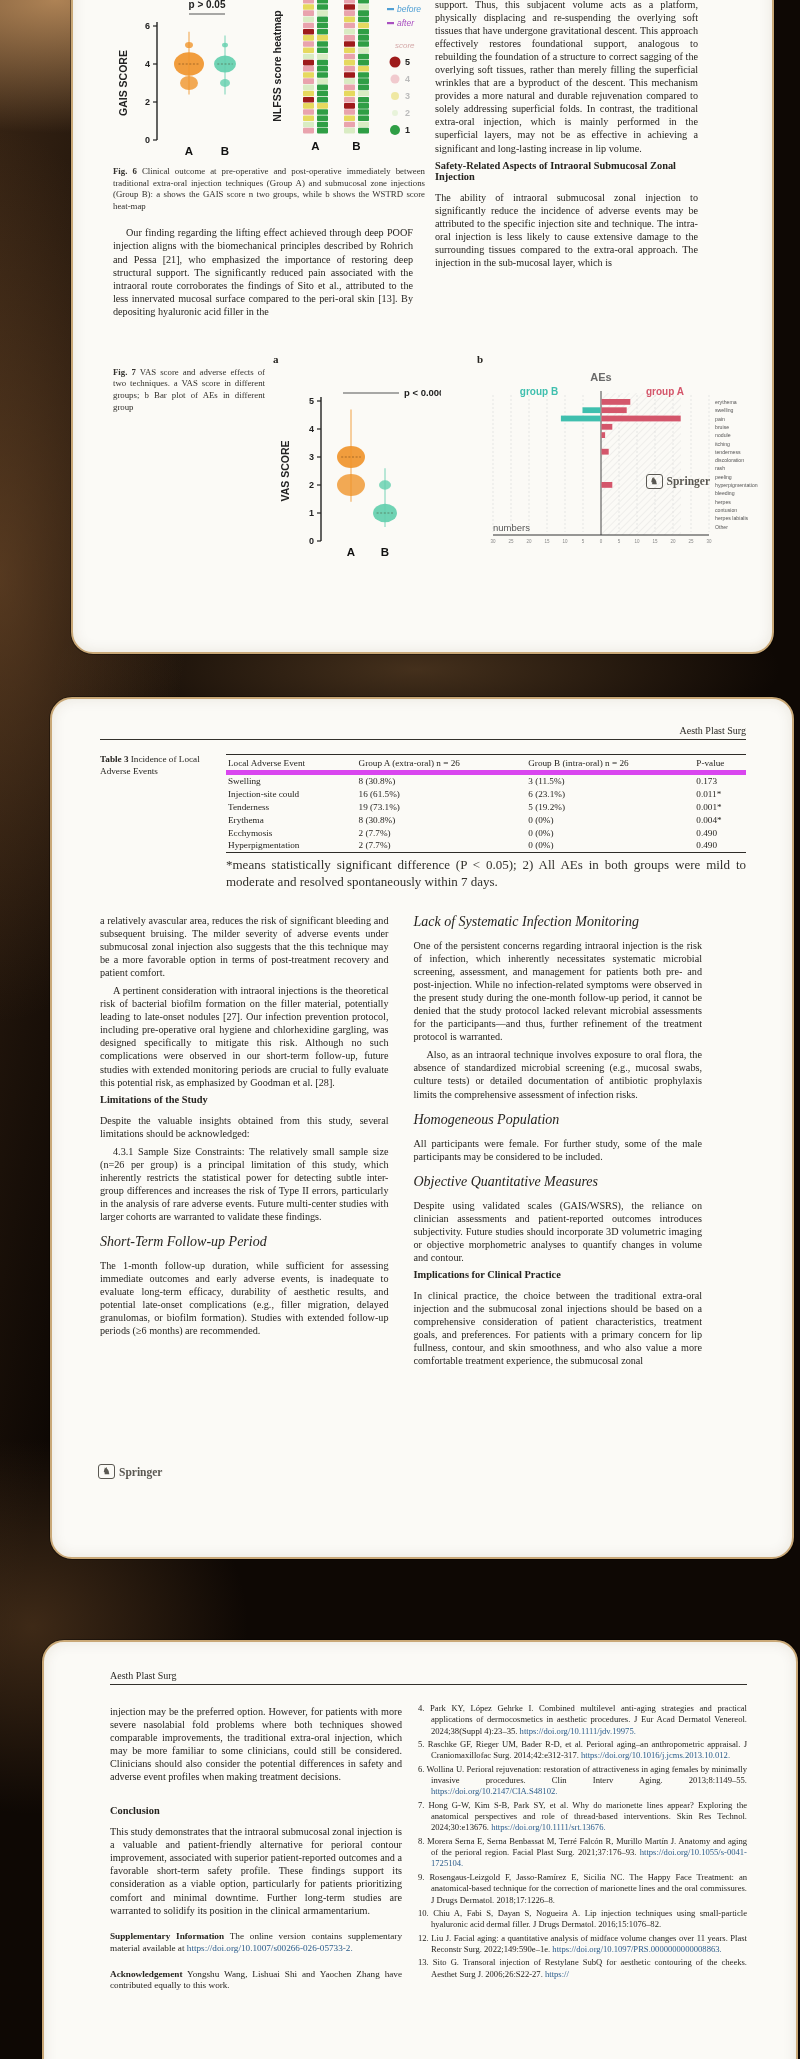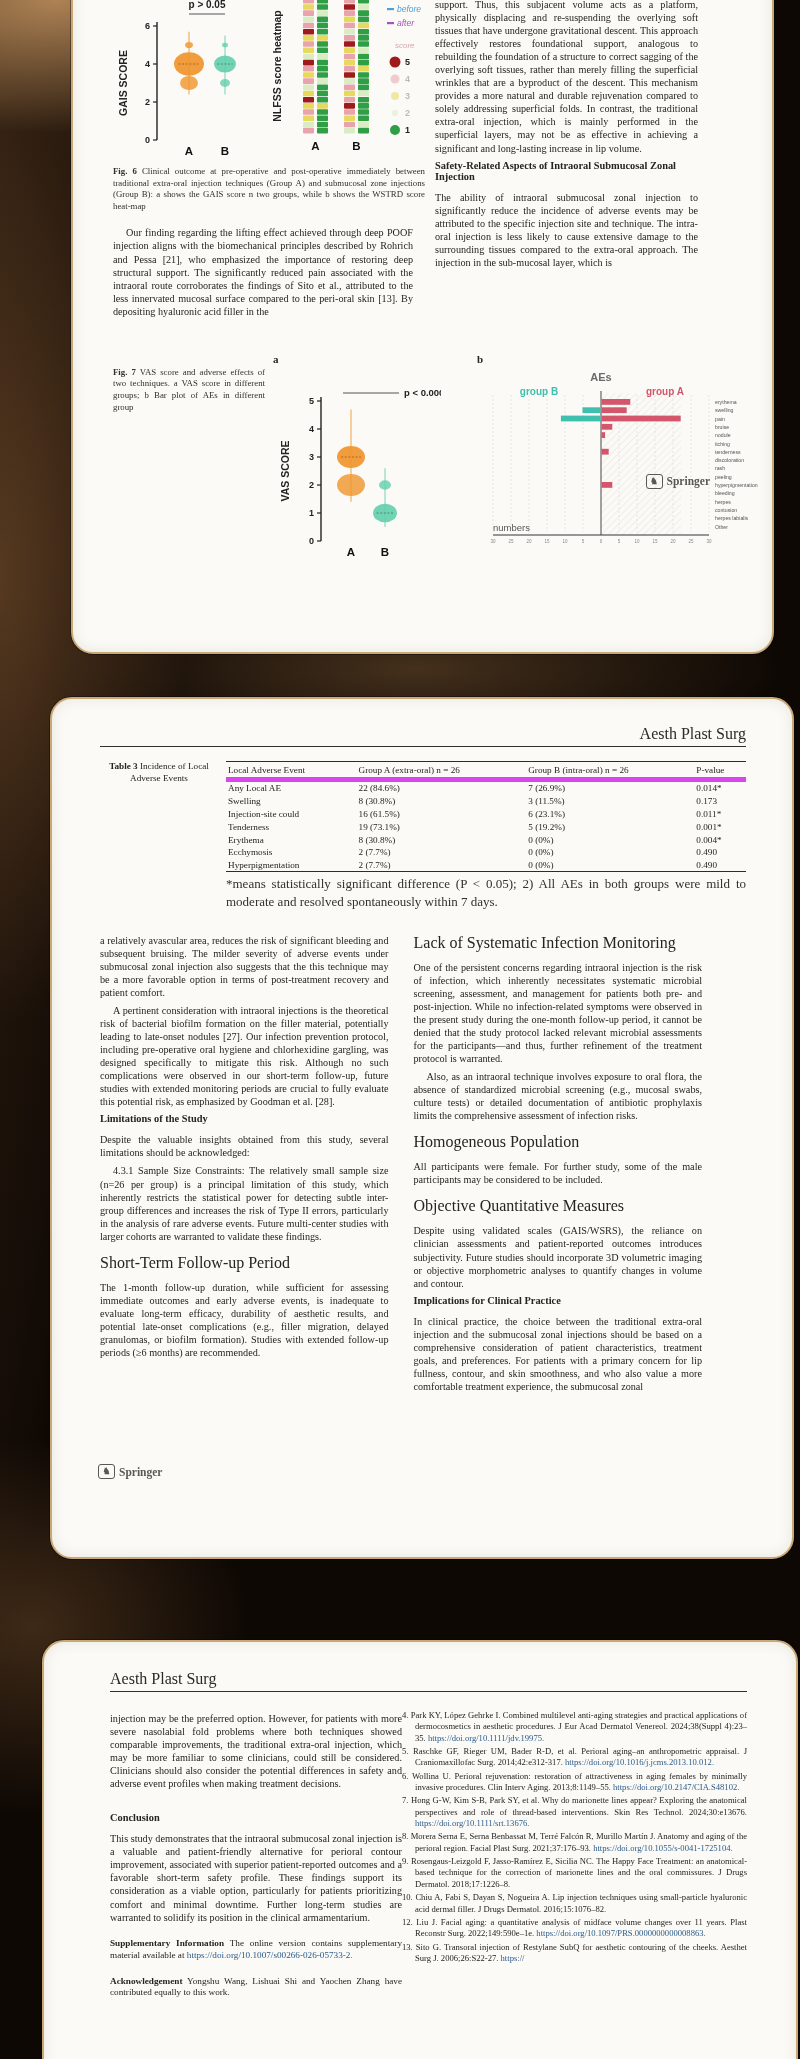--- a/index.html
+++ b/index.html
@@ -20,47 +20,47 @@
     overflow:hidden;color:#262420;
   }
   .page1{left:71px;top:-62px;width:699px;height:712px;}
   .page2{left:50px;top:697px;width:740px;height:858px;}
   .page3{left:42px;top:1640px;width:752px;height:640px;}
   .p1-inner{padding:0 74px 0 40px;position:relative;}
   .p1-cols{display:grid;grid-template-columns:300px 1fr;column-gap:22px;}
   .para{font-size:10.2px;line-height:1.28;text-align:justify;margin:0 0 5px 0;}
   .ind{text-indent:13px;}
   .h-bold{font-weight:bold;font-size:10.4px;margin:5px 0 9px 0;}
-  .h-italic{font-size:16px;margin:11px 0 9px 0;}
+  .h-italic{font-style:italic;font-size:14px;margin:11px 0 9px 0;}
   .caption{font-size:8.8px;line-height:1.32;text-align:justify;color:#32302c;}
   .caption b{font-weight:bold;}
   .fig6row{display:flex;gap:6px;align-items:flex-start;margin-top:42px;width:330px;}
   .fig6cap{margin-top:6px;width:312px;}
   .fig7{display:grid;grid-template-columns:152px 168px 1fr;column-gap:8px;margin-top:30px;align-items:start;}
   .panel{position:relative;}
   .plabel{position:absolute;top:0px;left:0px;font-weight:bold;font-size:11px;}
   svg{font-family:"Liberation Sans", sans-serif;display:block;}
   .springer{display:inline-flex;align-items:center;gap:4px;color:#5a5852;font-weight:bold;
     font-size:11.5px;font-family:"Liberation Serif",serif;}
   .springer .box{width:15px;height:13px;border:1.2px solid #5a5852;border-radius:3px;
     display:flex;align-items:center;justify-content:center;font-size:9px;line-height:1;}
-  .pg-head{font-size:16px;color:#2c2a26;}
+  .pg-head{font-size:10px;color:#2c2a26;}
   .rule{border-bottom:1.6px solid #33312c;}
   .p2-head{margin:26px 46px 0 48px;text-align:right;padding-bottom:3px;}
   .p3-head{margin:28px 49px 0 66px;text-align:left;padding-bottom:3px;}
   .tblwrap{display:grid;grid-template-columns:118px 1fr;margin:14px 46px 0 48px;column-gap:8px;}
-  .tblcap{font-size:9.2px;line-height:1.3;text-align:center;}
+  .tblcap{font-size:9.2px;line-height:1.3;}
   table.tbl{width:100%;border-collapse:collapse;font-size:9.2px;}
   table.tbl thead th{font-weight:normal;text-align:left;padding:2.5px 2px;
     border-top:1.6px solid #2e2c28;border-bottom:5px solid #d946ef;}
   table.tbl td{padding:1.4px 2px;}
   table.tbl tbody tr:last-child td{border-bottom:1.4px solid #2e2c28;}
   .footnote{grid-column:2;font-size:13px;line-height:1.32;margin-top:3px;text-align:justify;color:#33312c;}
   .cols2{display:grid;grid-template-columns:1fr 1fr;column-gap:25px;margin:24px 90px 0 48px;}
-  .p3-cols{display:grid;grid-template-columns:292px 1fr;margin:14px 49px 0 66px;}
+  .p3-cols{display:grid;grid-template-columns:292px 1fr;column-gap:16px;margin:14px 49px 0 66px;}
   .refs{list-style:none;margin:4px 0 0 0;padding:0;font-size:8.6px;line-height:1.32;}
   .refs li{text-indent:-13px;padding-left:13px;margin-bottom:2px;text-align:justify;}
   .link{color:#2a5b8a;}
   .smallnote{font-size:9.2px;line-height:1.3;text-align:justify;margin-top:14px;}
   .smallnote b{font-weight:bold;}
   .spr-p1{position:absolute;right:62px;bottom:74px;}
   .spr-p2{position:absolute;left:46px;bottom:78px;}
 </style>
 </head>
 <body>
@@ -352,26 +352,20 @@
       <thead>
           <tr id="t3head">
             <th>Local Adverse Event</th>
             <th>Group A (extra-oral) n = 26</th>
             <th>Group B (intra-oral) n = 26</th>
             <th>P-value</th>
           </tr>
         </thead>
       <tbody id="t3body">
           <tr>
-            <td>Any Local AE</td>
-            <td>22 (84.6%)</td>
-            <td>7 (26.9%)</td>
-            <td>0.014*</td>
-          </tr>
-          <tr>
             <td>Swelling</td>
             <td>8 (30.8%)</td>
             <td>3 (11.5%)</td>
             <td>0.173</td>
           </tr>
           <tr>
             <td>Injection-site could</td>
             <td>16 (61.5%)</td>
             <td>6 (23.1%)</td>
             <td>0.011*</td>

